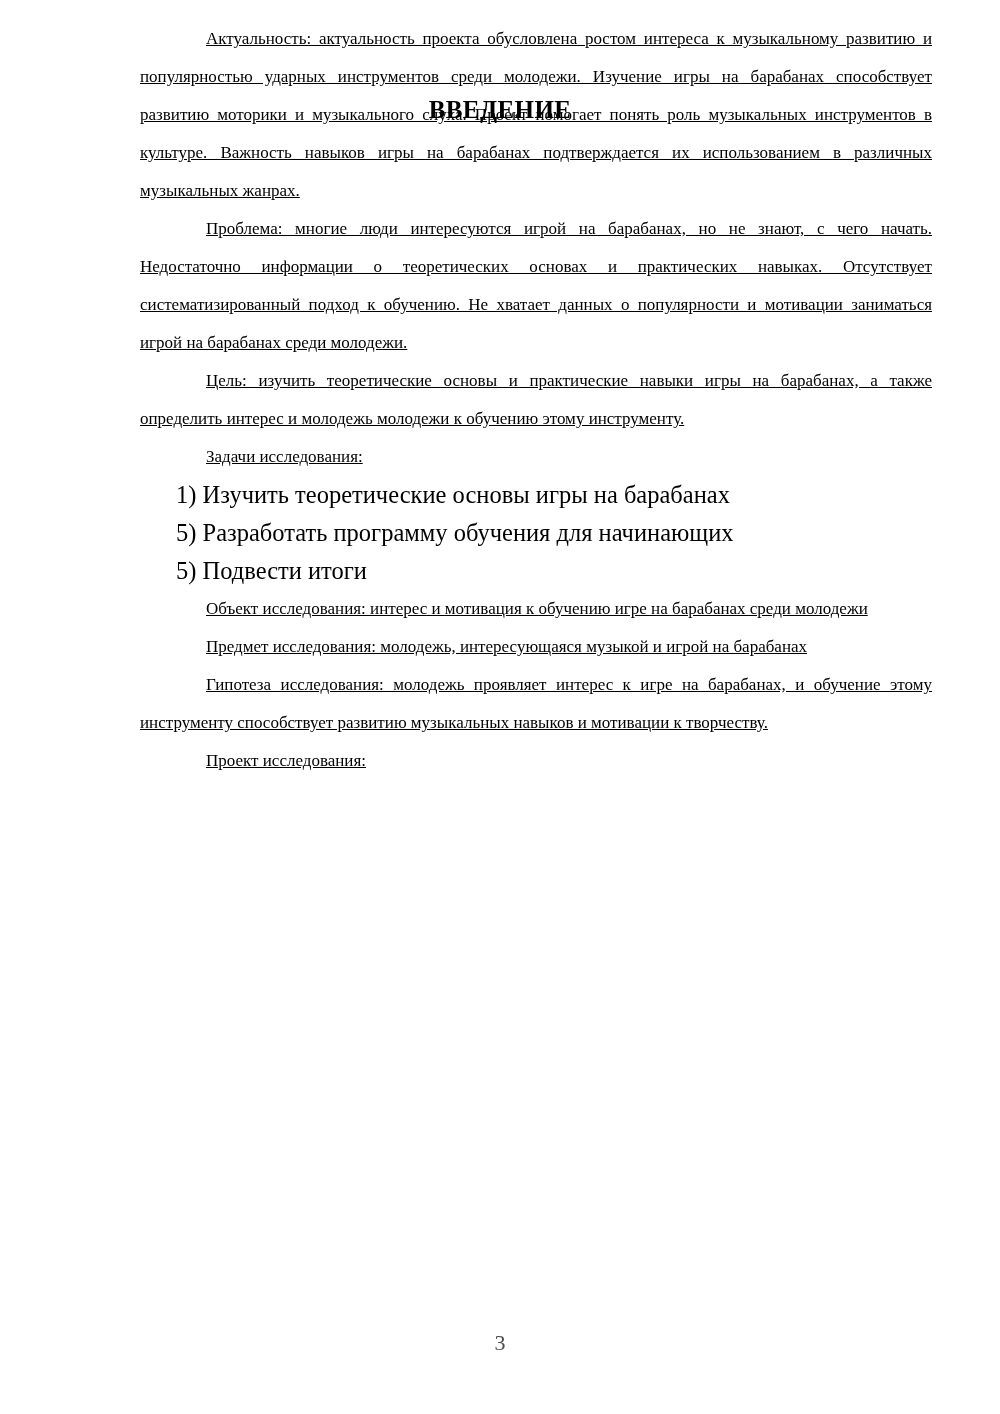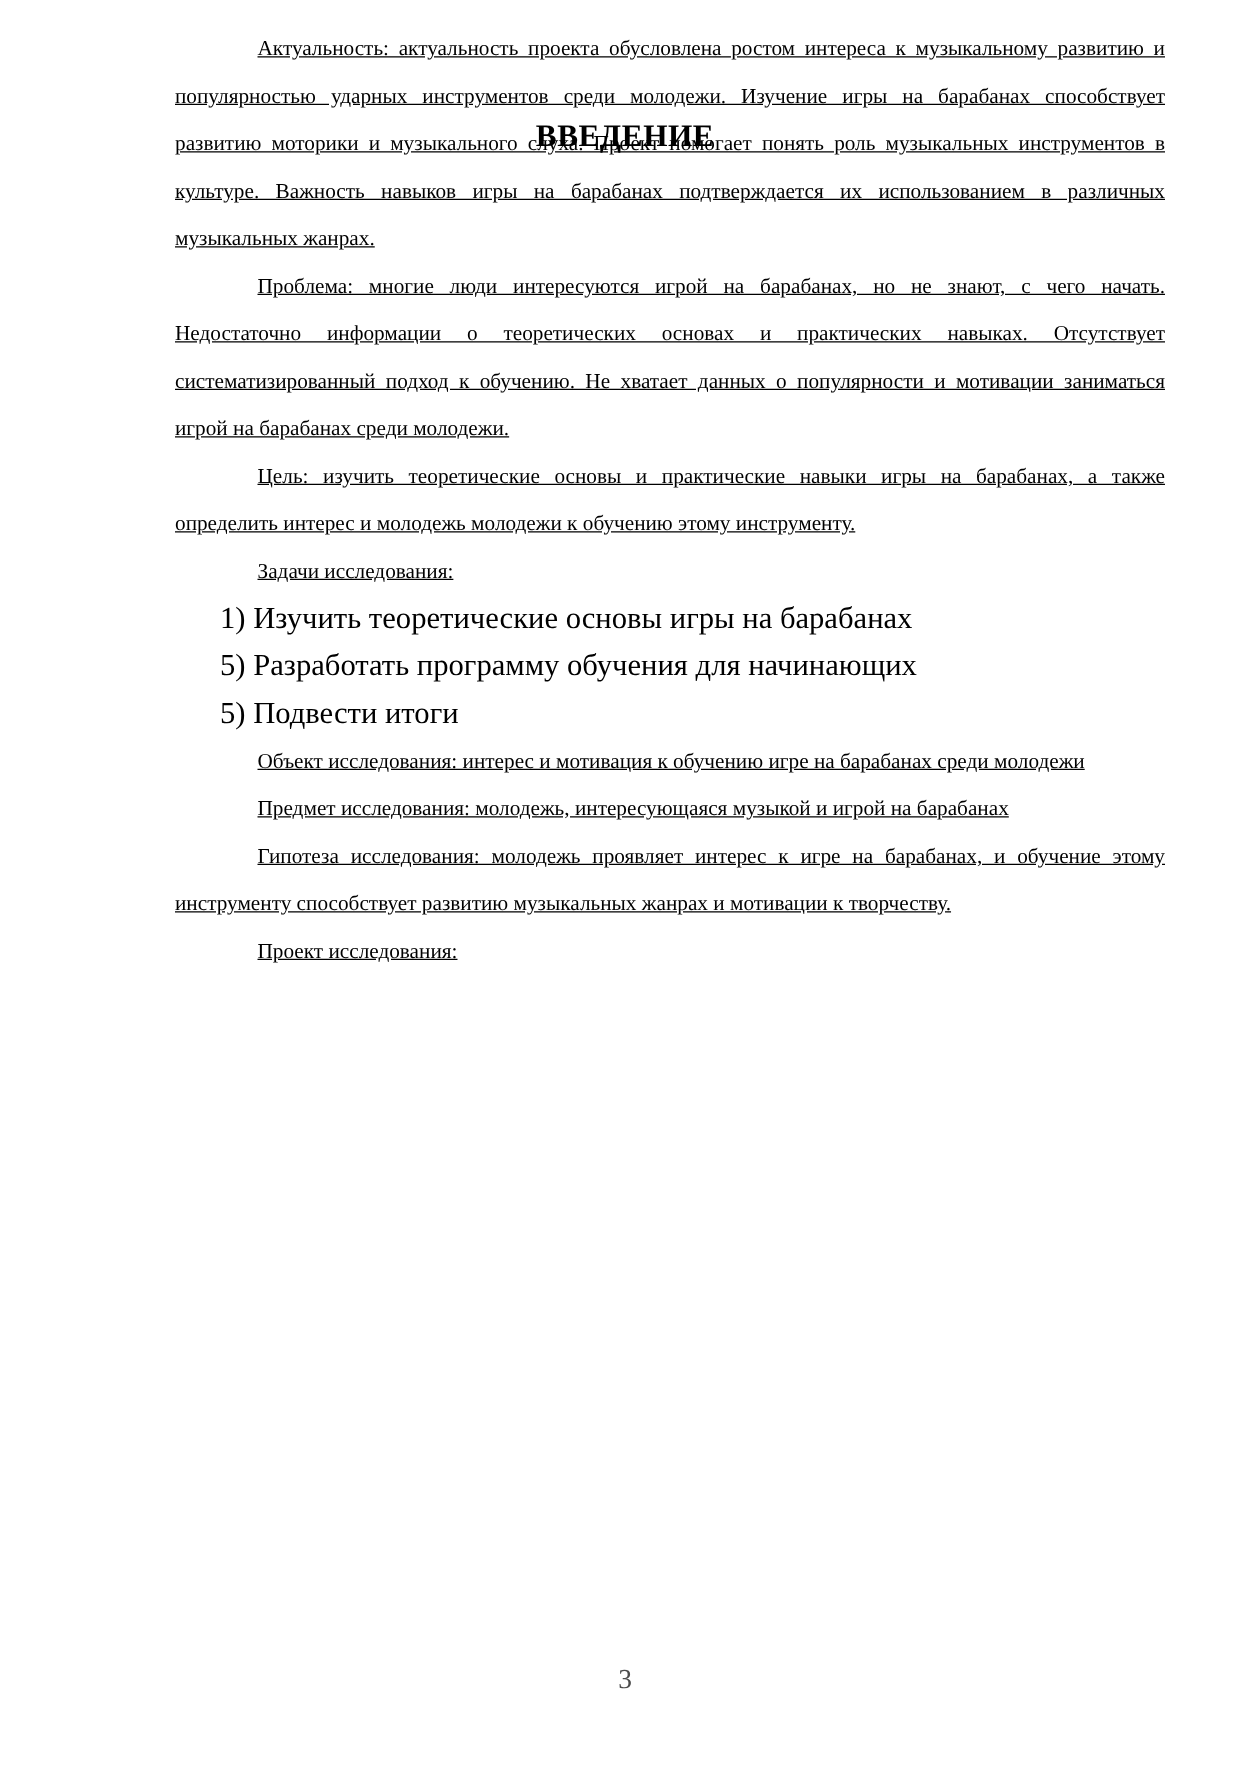--- a/index.html
+++ b/index.html
@@ -104,21 +104,21 @@
       <ol class="task-list">
         <li>1) Изучить теоретические основы игры на барабанах</li>
         <li>5) Разработать программу обучения для начинающих</li>
         <li>5) Подвести итоги</li>
       </ol>
 
       <p class="para">Объект исследования: интерес и мотивация к обучению игре на барабанах среди молодежи</p>
 
       <p class="para">Предмет исследования: молодежь, интересующаяся музыкой и игрой на барабанах</p>
 
-      <p class="para">Гипотеза исследования: молодежь проявляет интерес к игре на барабанах, и обучение этому инструменту способствует развитию музыкальных жанрах и мотивации к творчеству.</p>
+      <p class="para">Гипотеза исследования: молодежь проявляет интерес к игре на барабанах, и обучение этому инструменту способствует развитию музыкальных навыков и мотивации к творчеству.</p>
 
       <p class="para short">Проект исследования:</p>
 
     </div>
   </div>
 
   <div class="page-number">3</div>
 
 </div>
 

